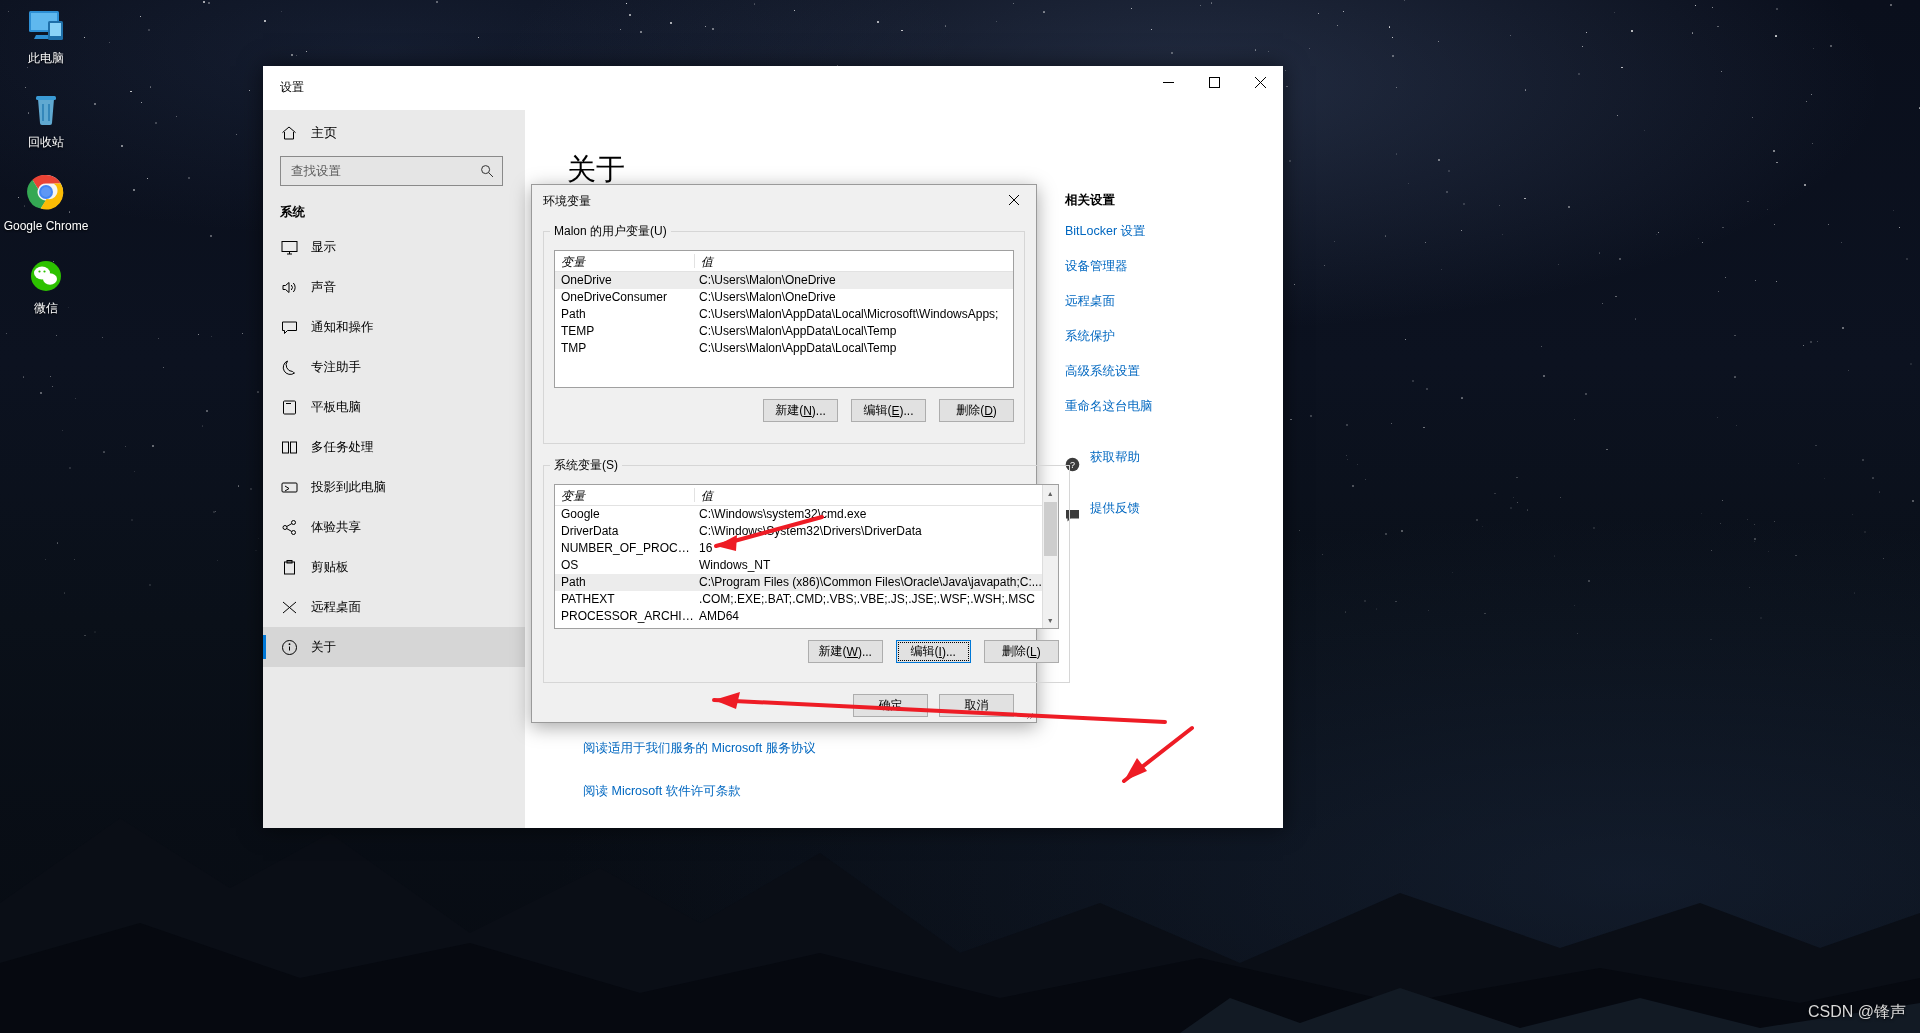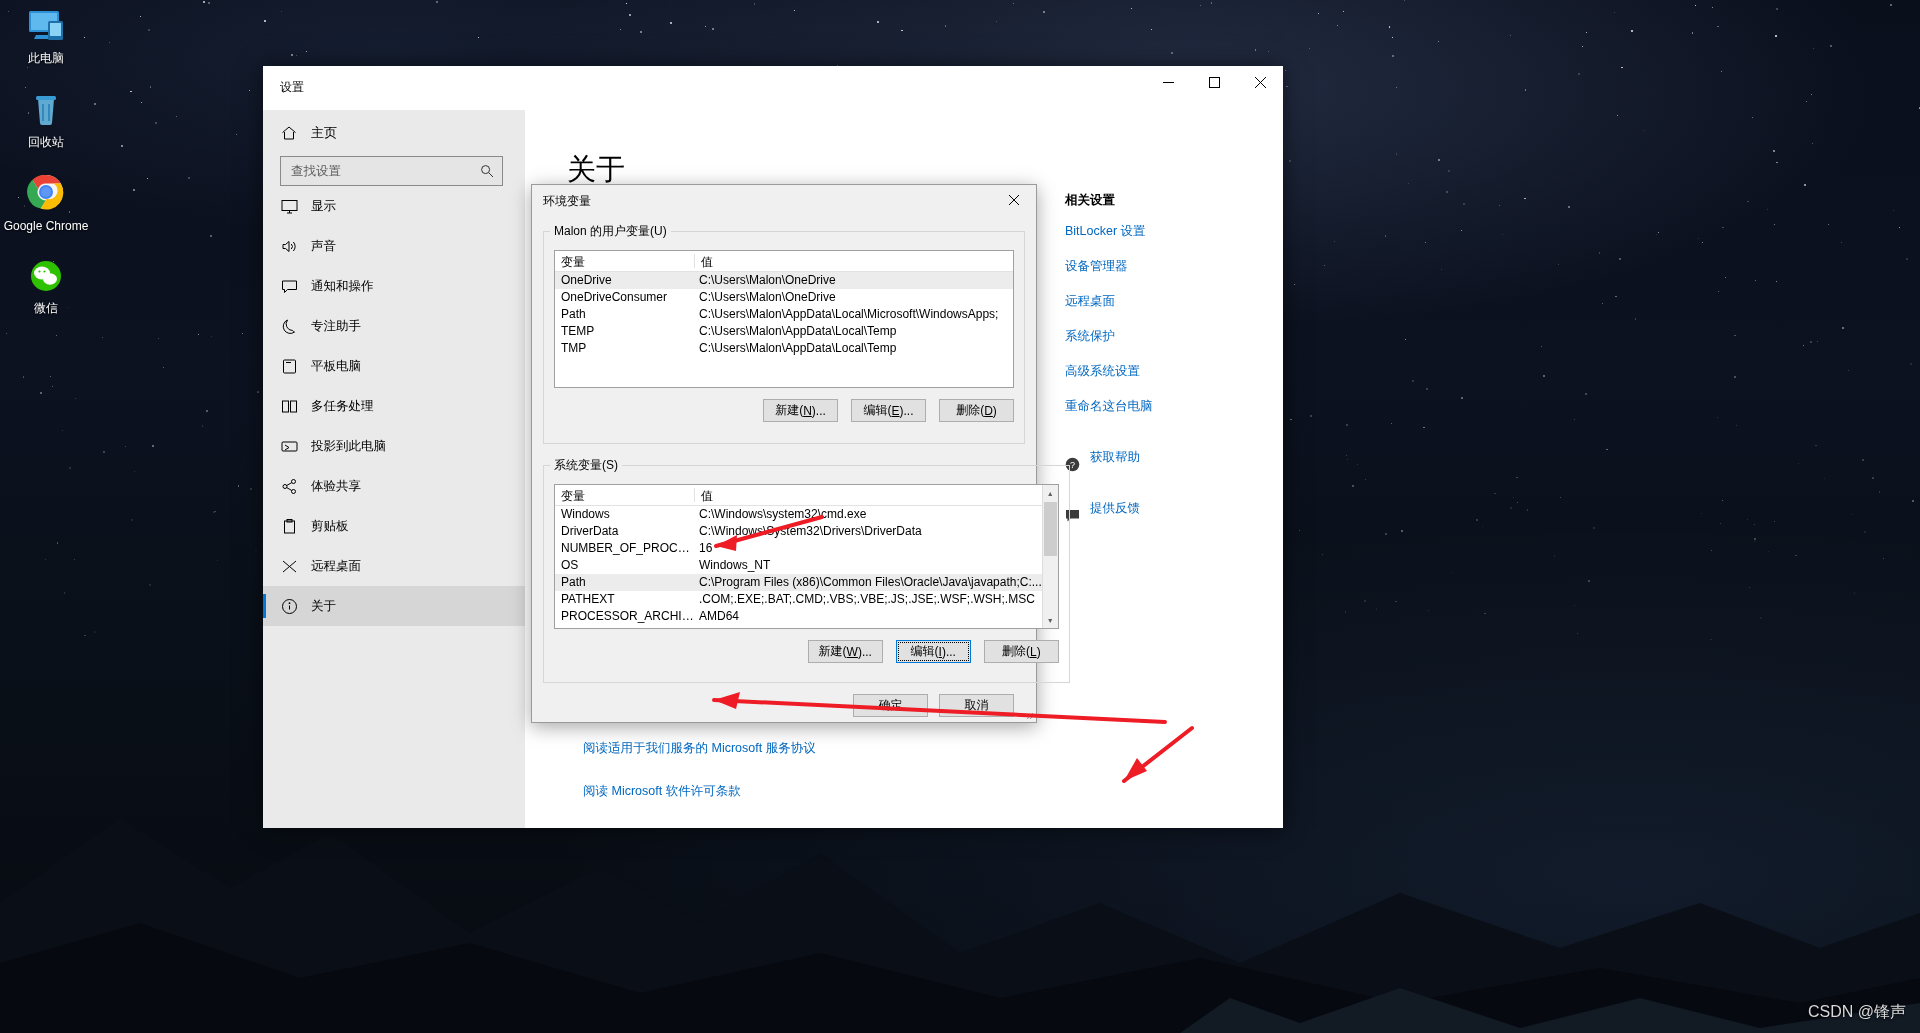--- a/index.html
+++ b/index.html
@@ -137,20 +137,21 @@
   legend.grp-lbl{
     font-size:12px; padding:0 4px; margin-left:6px;
   }
   .tbl-wrap{
     margin:10px 10px 0 10px; border:1px solid #a0a0a0; background:#fff;
     position:relative;
   }
   .tbl-head{
     display:flex; height:21px; background:#fff; border-bottom:1px solid #e2e2e2;
     font-size:12px;
+    font-style:italic;
   }
   .tbl-head .th{ padding:3px 0 0 6px; position:relative; }
   .tbl-head .th:after{
     content:""; position:absolute; right:0; top:3px; bottom:3px; width:1px; background:#e2e2e2;
   }
   .th-var{ width:140px; flex:0 0 140px; }
   .th-val{ flex:1; }
   .th-val:after{ display:none; }
   .tbl-rows{ font-size:12px; }
   .trow{ display:flex; height:17px; line-height:17px; white-space:nowrap; overflow:hidden; }
@@ -774,20 +775,21 @@
           <input type="text" placeholder="查找设置" style="">
           <span class="search-icon">
             <svg width="14" height="14" viewBox="0 0 14 14">
                 <circle cx="5.6" cy="5.6" r="4" fill="none" stroke="#333" stroke-width="1"></circle>
                 <path d="M8.6 8.6L13 13" stroke="#333" stroke-width="1"></path>
               </svg>
           </span>
         </div>
       </div>
 
+      <div class="group-head">系统</div>
 
       <div class="nav-item">
         <span class="nav-ico">
             <svg width="17" height="17" viewBox="0 0 17 17">
               <rect x="1" y="2.5" width="15" height="10" fill="none" stroke="#000"></rect>
               <path d="M6 15h5" stroke="#000"></path>
               <path d="M8.5 12.5V15" stroke="#000"></path>
             </svg>
           </span>
         <span>显示</span>
@@ -991,21 +993,21 @@
     <fieldset class="grp" style="height:226px; margin-top:13px;">
       <legend class="grp-lbl">系统变量(S)</legend>
 
       <div class="tbl-wrap" style="height:145px;">
         <div class="tbl-head">
           <div class="th th-var">变量</div>
           <div class="th th-val">值</div>
         </div>
         <div class="tbl-rows" style="padding-right:16px;">
           <div class="trow">
-            <div class="tcell-var">Windows</div>
+            <div class="tcell-var">Google</div>
             <div class="tcell-val">C:\Windows\system32\cmd.exe</div>
           </div>
           <div class="trow">
             <div class="tcell-var">DriverData</div>
             <div class="tcell-val">C:\Windows\System32\Drivers\DriverData</div>
           </div>
           <div class="trow">
             <div class="tcell-var">NUMBER_OF_PROCESSORS</div>
             <div class="tcell-val">16</div>
           </div>

